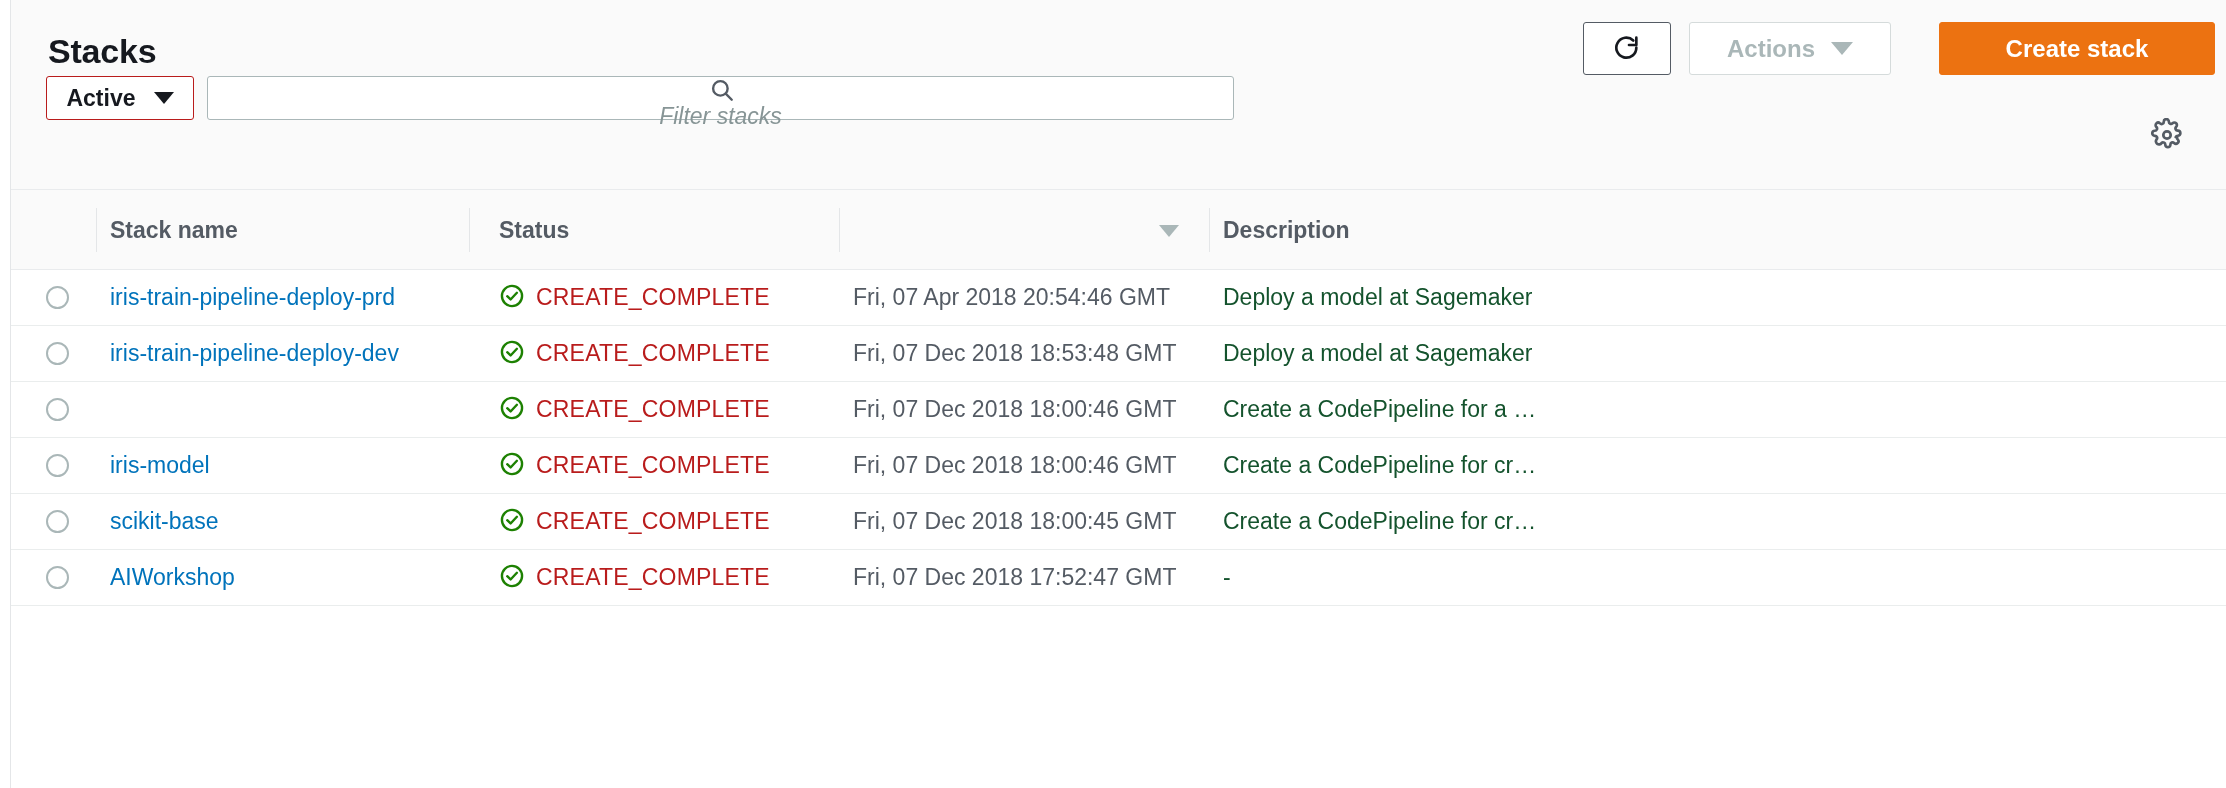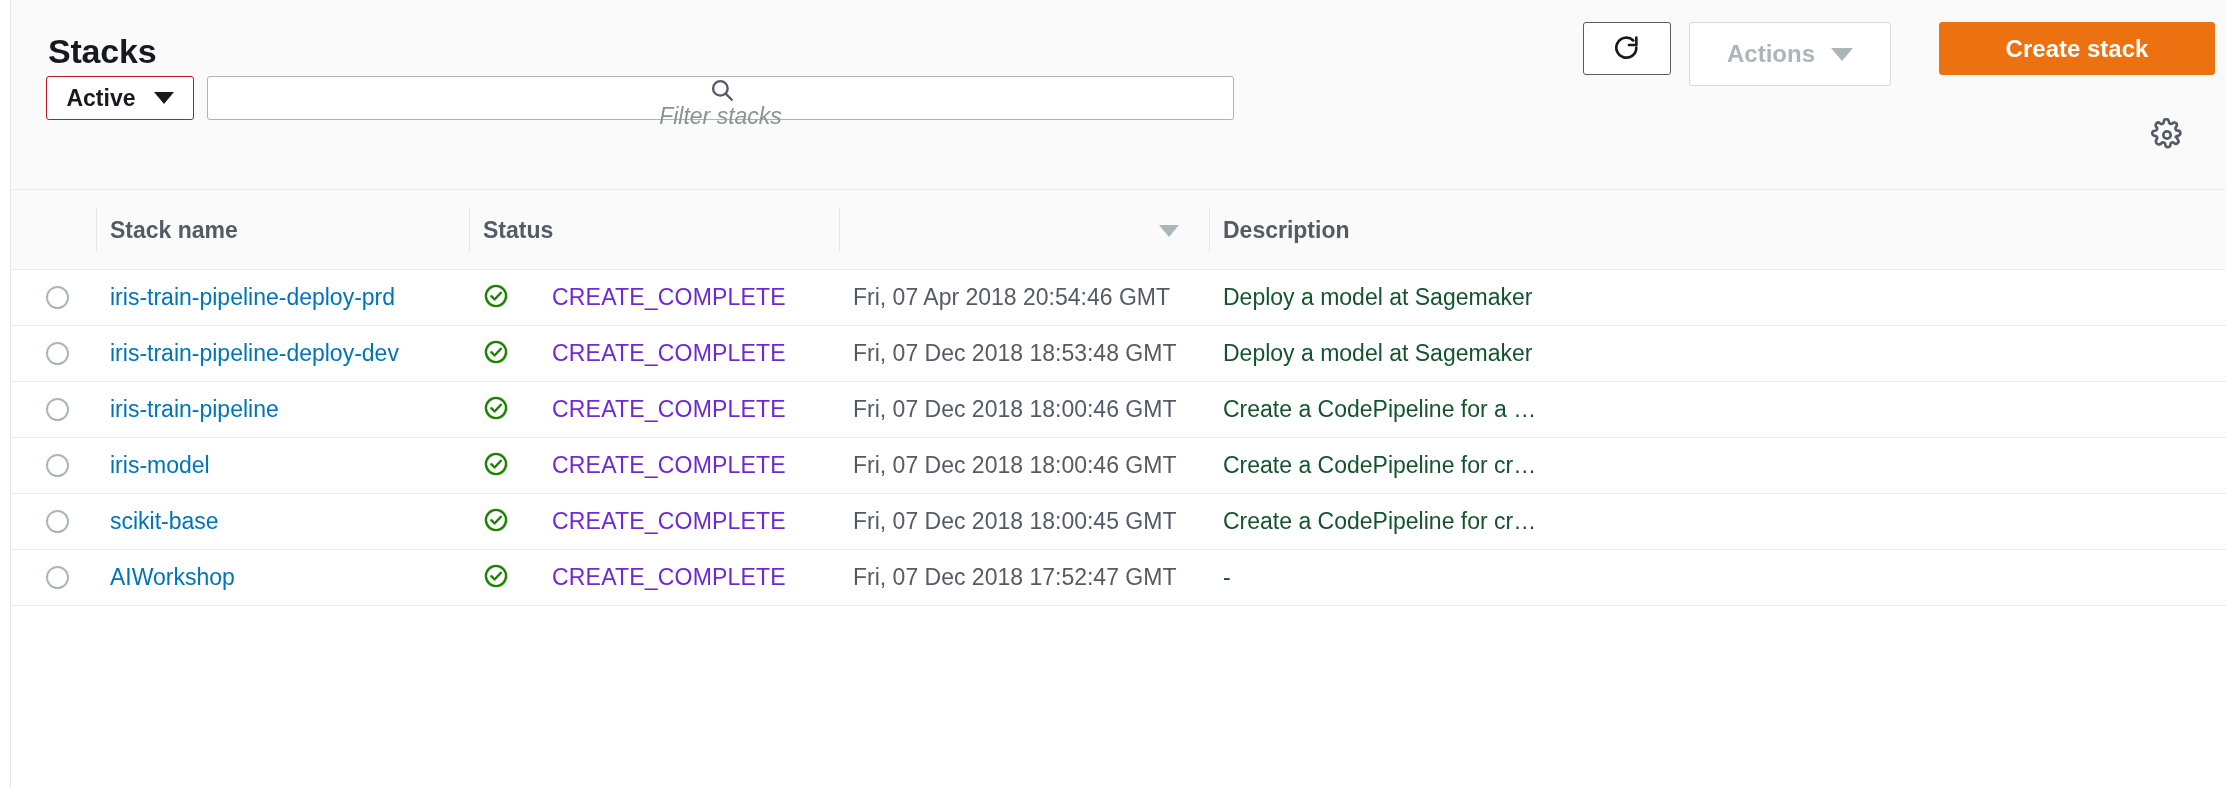--- a/index.html
+++ b/index.html
@@ -64,21 +64,21 @@
     justify-content: center;
     cursor: pointer;
   }
   .refresh-button svg { display: block; }
 
   .actions-button {
     position: absolute;
     left: 1678px;
     top: 22px;
     width: 202px;
-    height: 64px;
+    height: 53px;
     background: #ffffff;
     border: 1px solid #d5dbdb;
     border-radius: 3px;
     display: flex;
     align-items: center;
     justify-content: center;
     gap: 16px;
     cursor: default;
   }
   .actions-label {
@@ -197,21 +197,21 @@
   .row {
     position: relative;
     height: 56px;
     background: #ffffff;
     border-bottom: 1px solid #eaeded;
   }
 
   
   .c-select { position: absolute; left: 0px;    width: 74px; }
   .c-name   { position: absolute; left: 99px;  width: 370px; }
-  .c-status { position: absolute; left: 472px; width: 370px; }
+  .c-status { position: absolute; left: 488px; width: 370px; }
   .c-time   { position: absolute; left: 842px; width: 370px; }
   .c-desc   { position: absolute; left: 1212px; width: 970px; }
 
   .thead .c-select,
   .thead .c-name,
   .thead .c-status,
   .thead .c-time,
   .thead .c-desc {
     top: 0;
     height: 80px;
@@ -278,24 +278,23 @@
     white-space: nowrap;
   }
 
   .status-cell {
     display: flex;
     align-items: center;
     gap: 11px;
   }
   .status-text {
     font-size: 23px;
-    color: #6d28d9;
+    color: #b91c1c;
     white-space: nowrap;
     letter-spacing: 0.2px;
-    margin-left: 32px;
   }
 
   .cell-text {
     font-size: 23px;
     color: #545b64;
     white-space: nowrap;
   }
 
   .desc-text {
     font-size: 23px;
@@ -431,23 +430,20 @@
             <span class="cell-text">Fri, 07 Dec 2018 18:53:48 GMT</span>
           </div>
           <div class="c-desc">
             <span class="desc-text">Deploy a model at Sagemaker</span>
           </div>
         </div>
         <div class="row">
           <div class="c-select">
             <span class="radio"></span>
           </div>
-          <div class="c-name">
-            <a class="stack-link">iris-train-pipeline</a>
-          </div>
           <div class="c-status">
             <span class="status-cell">
               <span><svg width="26" height="26" viewBox="0 0 24 24" fill="none" stroke="#1d8102" stroke-width="2.2" stroke-linecap="round" stroke-linejoin="round">
                   <circle cx="12" cy="12" r="9.3"></circle>
                   <polyline points="7.6,12.2 10.7,15.2 16.5,9"></polyline>
                 </svg></span>
               <span class="status-text">CREATE_COMPLETE</span>
             </span>
           </div>
           <div class="c-time">

